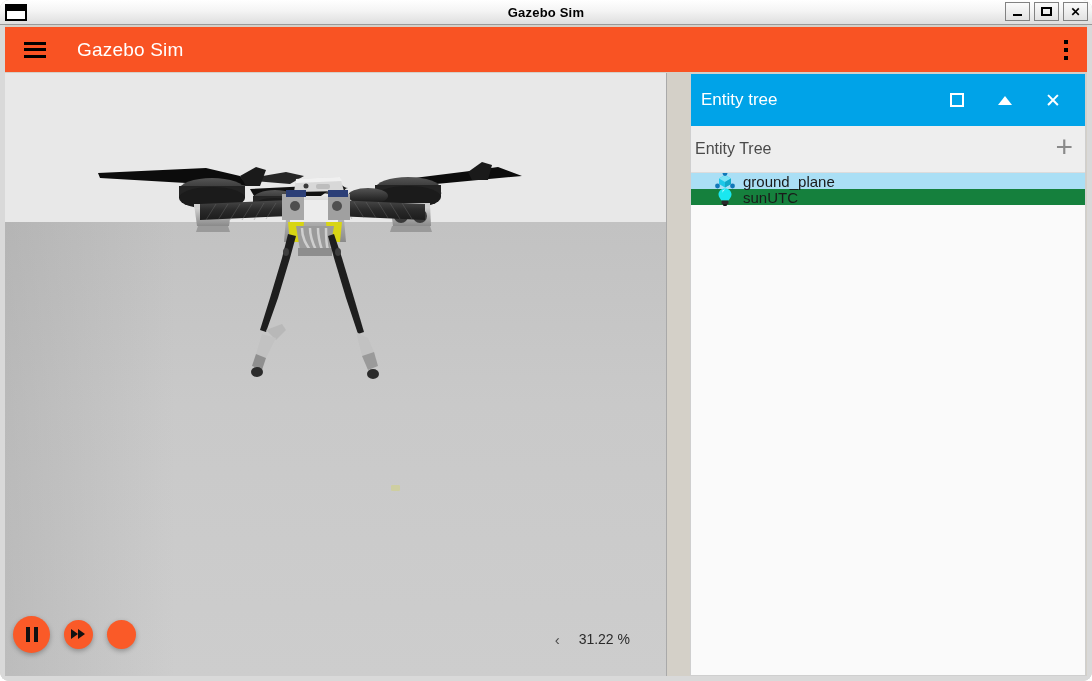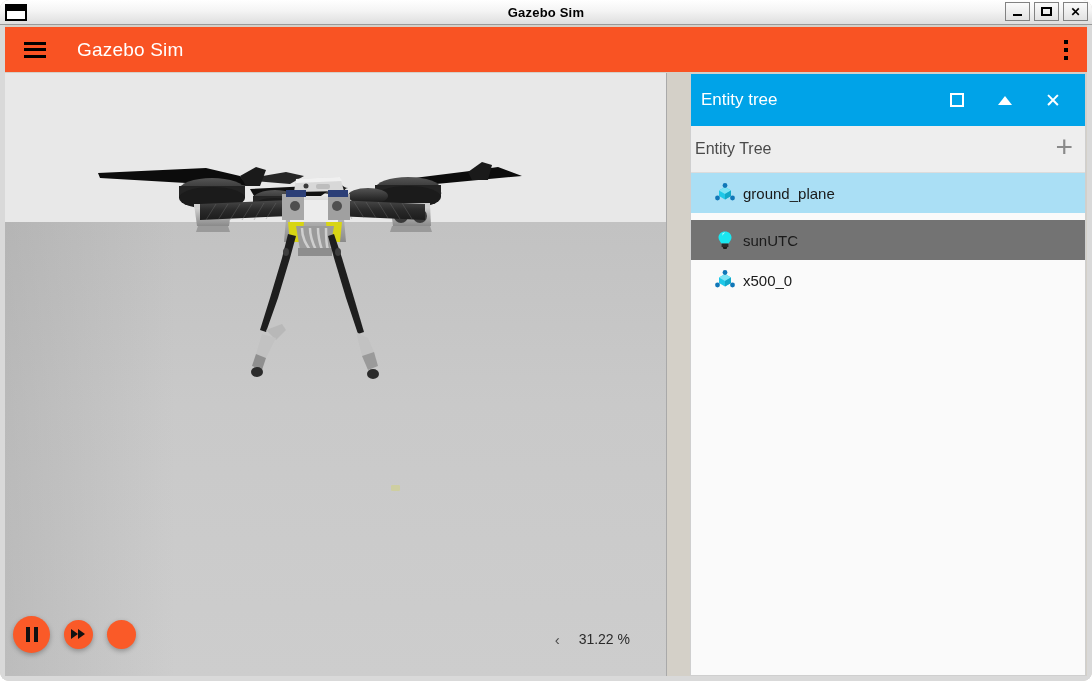--- a/index.html
+++ b/index.html
@@ -324,29 +324,29 @@
     cursor: pointer;
     padding-bottom: 4px;
   }
 
   .tree-list {
     flex: 1;
     background: #fafafa;
     overflow: hidden;
   }
   .tree-row {
-    height: 40px;
+    height: 16px;
     display: flex;
     align-items: center;
     padding-left: 22px;
     box-sizing: border-box;
     cursor: pointer;
     background: #fafafa;
   }
-  .tree-row.alt { background: #737373; margin-top: 7px; }
+  .tree-row.alt { background: #15803d; }
   .tree-row.selected { background: #aadff5; }
   .tree-icon {
     width: 24px; height: 24px;
     flex: none;
     display: flex;
     align-items: center;
     justify-content: center;
     margin-right: 6px;
   }
   .tree-label {
@@ -593,30 +593,17 @@
           <svg width="22" height="22" viewBox="0 0 22 22" xmlns="http://www.w3.org/2000/svg">
             <path d="M11 2.5 C14.9 2.5 17.5 5.2 17.5 8.6 C17.5 11.3 15.5 12.8 14.6 14.6 L7.4 14.6 C6.5 12.8 4.5 11.3 4.5 8.6 C4.5 5.2 7.1 2.5 11 2.5 Z" fill="#1ae7f0"></path>
             <path d="M8.4 4.4 C9.4 3.6 10.3 3.4 11.3 3.4 C9.7 4.1 8.9 5.4 8.7 7 Z" fill="#bdfaff"></path>
             <rect x="7.6" y="14.6" width="6.8" height="3.4" fill="#2a2a2a"></rect>
             <path d="M8.6 18 L13.4 18 L12.5 20 L9.5 20 Z" fill="#1a1a1a"></path>
           </svg>
         </span>
         <span class="tree-label">sunUTC</span>
       </div>
 
-      <div class="tree-row">
-        <span class="tree-icon">
-          <svg width="22" height="22" viewBox="0 0 22 22" xmlns="http://www.w3.org/2000/svg">
-            <path d="M11 5 L17 8.5 L17 14 L11 17.5 L5 14 L5 8.5 Z" fill="#1ec8e8"></path>
-            <path d="M11 5 L17 8.5 L11 12 L5 8.5 Z" fill="#7fe4f5"></path>
-            <path d="M11 12 L17 8.5 L17 14 L11 17.5 Z" fill="#13a8c9"></path>
-            <circle cx="11" cy="3.5" r="2.4" fill="#1077b8"></circle>
-            <circle cx="3.5" cy="16" r="2.4" fill="#1077b8"></circle>
-            <circle cx="18.5" cy="16" r="2.4" fill="#1077b8"></circle>
-          </svg>
-        </span>
-        <span class="tree-label">x500_0</span>
-      </div>
 
     </div>
   </div>
 
 </div>
 
 </body></html>

